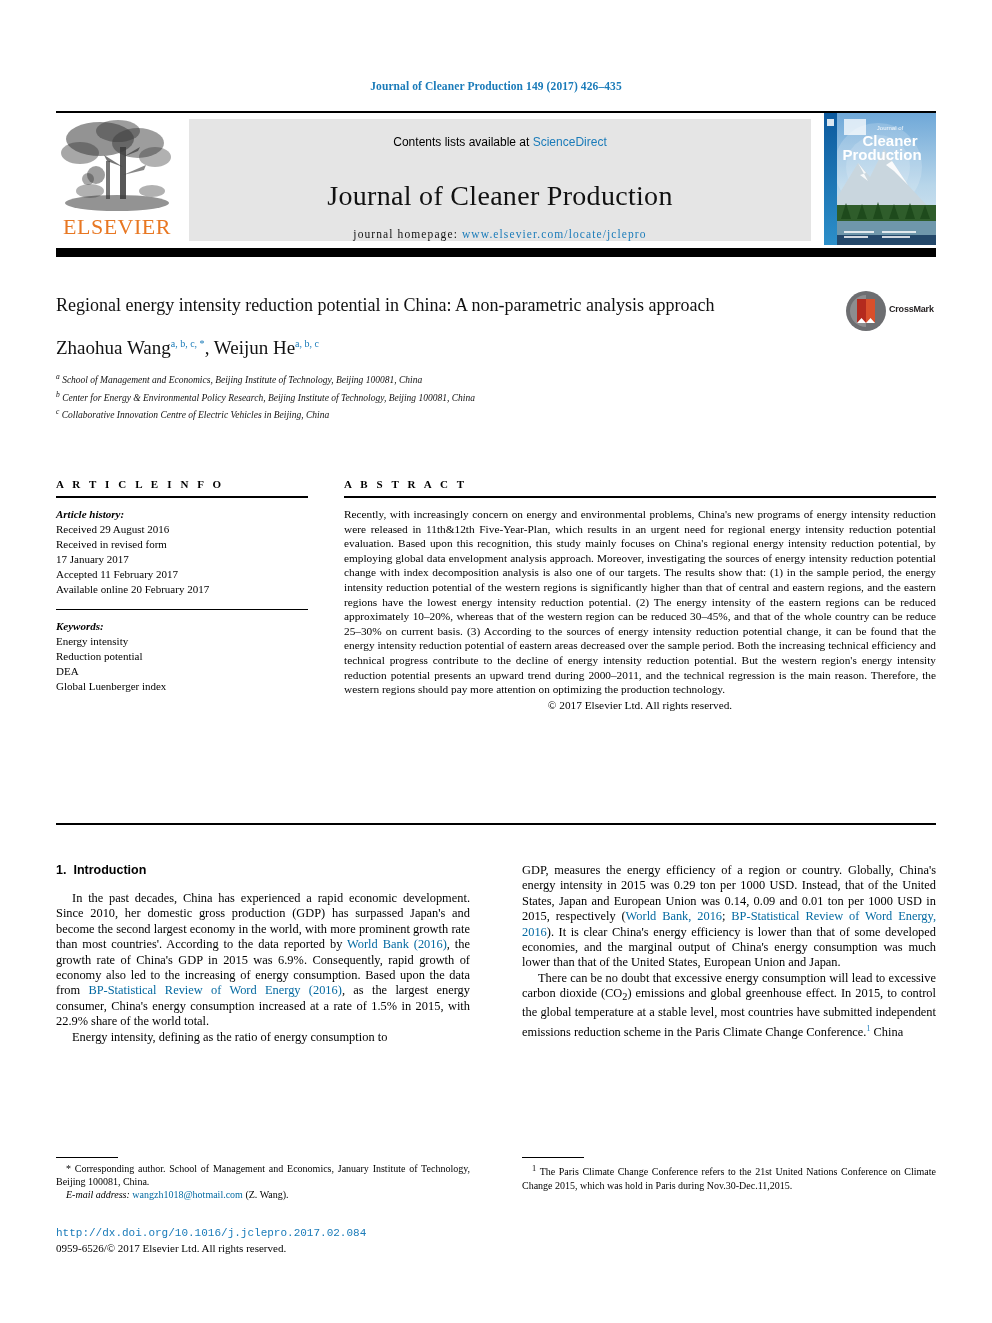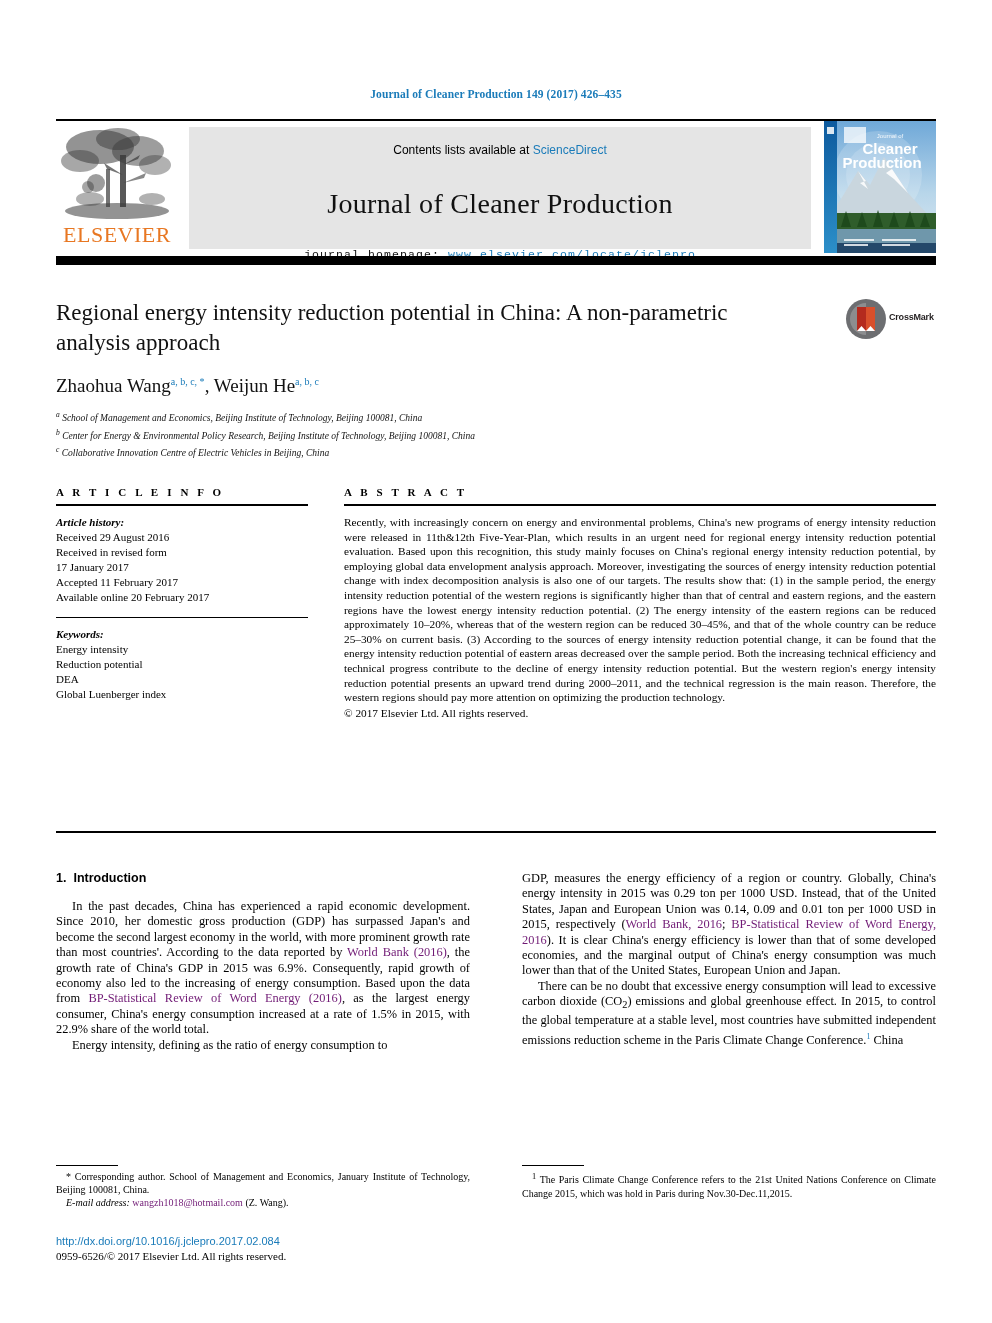--- a/index.html
+++ b/index.html
@@ -10,21 +10,21 @@
   body {
     width: 992px;
     height: 1323px;
     font-family: "Liberation Serif", serif;
     color: #000000;
     position: relative;
     overflow: hidden;
   }
   .page {
     position: absolute;
-    left: 0; top: 16px;
+    left: 0; top: 8px;
     width: 992px;
     height: 967px;
     background: #fff;
   }
 
   
   .running-head {
     position: absolute;
     left: 0; top: 72px;
     width: 992px;
@@ -87,22 +87,22 @@
     color: #1a7bb9;
   }
   .journal-title {
     margin-top: 31px;
     font-family: "Liberation Serif", serif;
     font-size: 28px;
     color: #111;
     letter-spacing: 0.3px;
   }
   .homepage-line {
-    margin-top: 28px;
-    font-family: Liberation Mono, monospace;
+    margin-top: 16px;
+    font-family: Liberation Serif, serif;
     font-size: 11.5px;
     letter-spacing: 1.1px;
     color: #111;
   }
   .homepage-line .url {
     color: #1a7bb9;
   }
   .cover {
     position: absolute;
     left: 768px; top: 0px;
@@ -121,21 +121,21 @@
   }
 
   
   .title-block {
     position: absolute;
     left: 56px; top: 282px;
     width: 690px;
   }
   .art-title {
     font-family: "Liberation Serif", serif;
-    font-size: 23px;
+    font-size: 18px;
     line-height: 30px;
     color: #111;
     font-weight: normal;
     margin: 0;
   }
   .authors {
     margin-top: 17px;
     font-family: "Liberation Serif", serif;
     font-size: 19px;
     color: #111;
@@ -223,21 +223,21 @@
     font-family: "Liberation Serif", serif;
     font-size: 11.3px;
     line-height: 14.6px;
     text-align: justify;
     color: #000;
     margin: 0;
   }
   .abs-copy {
     font-family: "Liberation Serif", serif;
     font-size: 11.3px;
-    text-align: left;
+    text-align: center;
     margin-top: 2px;
   }
   .abs-rule-bottom {
     position: absolute;
     left: 0; top: 345px;
     width: 880px;
     border-top: 2px solid #000;
   }
 
   
@@ -264,21 +264,21 @@
   .bp {
     font-family: "Liberation Serif", serif;
     font-size: 12.4px;
     line-height: 15.4px;
     text-align: justify;
     color: #000;
     margin: 0;
     text-indent: 16px;
   }
   .bp.cont { text-indent: 0; }
-  .lnk { color: #701a75; }
+  .lnk { color: #0369a1; }
   sup.fn { color: #1a7bb9; font-size: 8px; }
 
   
   .foot {
     position: absolute;
     top: 1149px;
     width: 414px;
   }
   .foot-left { left: 56px; }
   .foot-right { left: 522px; }
@@ -296,21 +296,21 @@
     margin: 0;
   }
   .fn-text.indent { text-indent: 10px; }
   .fn-ital { font-style: italic; }
   .doi-block {
     position: absolute;
     left: 56px; top: 1218px;
     width: 430px;
   }
   .doi-link {
-    font-family: Liberation Sans, sans-serif;
+    font-family: Liberation Mono, monospace;
     font-size: 11px;
     color: #1a7bb9;
     line-height: 15px;
   }
   .issn-line {
     font-family: "Liberation Serif", serif;
     font-size: 11px;
     color: #000;
     line-height: 15px;
   }

